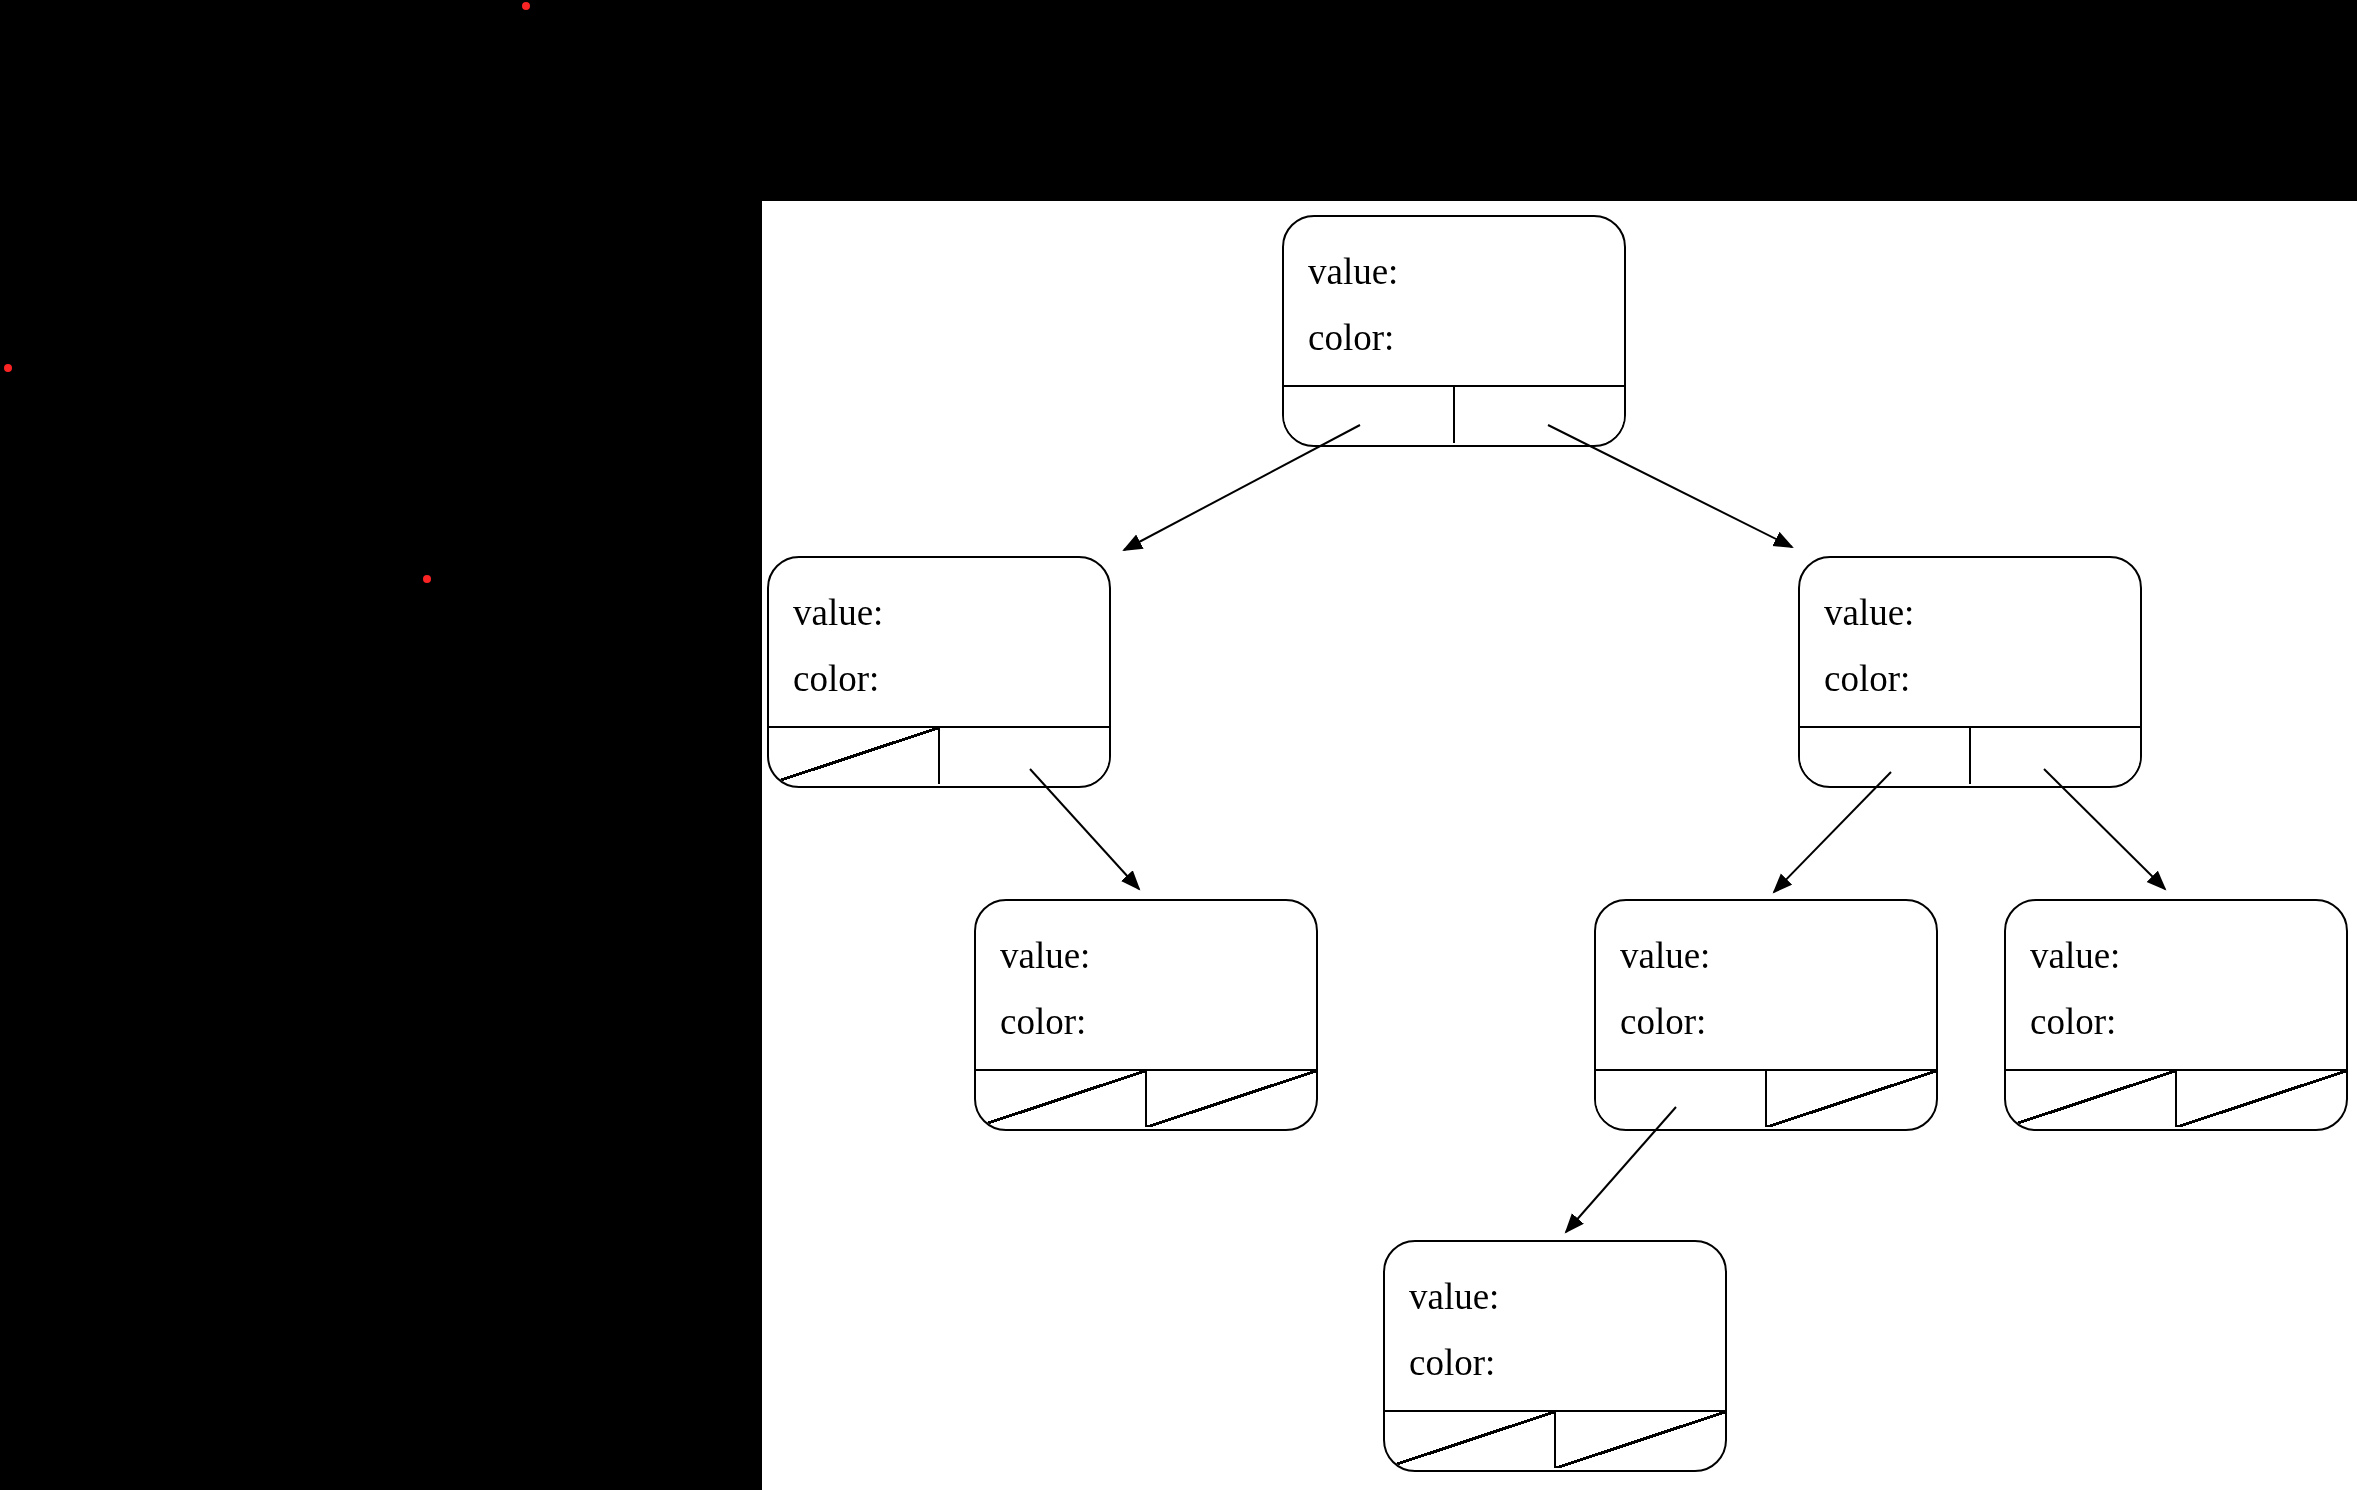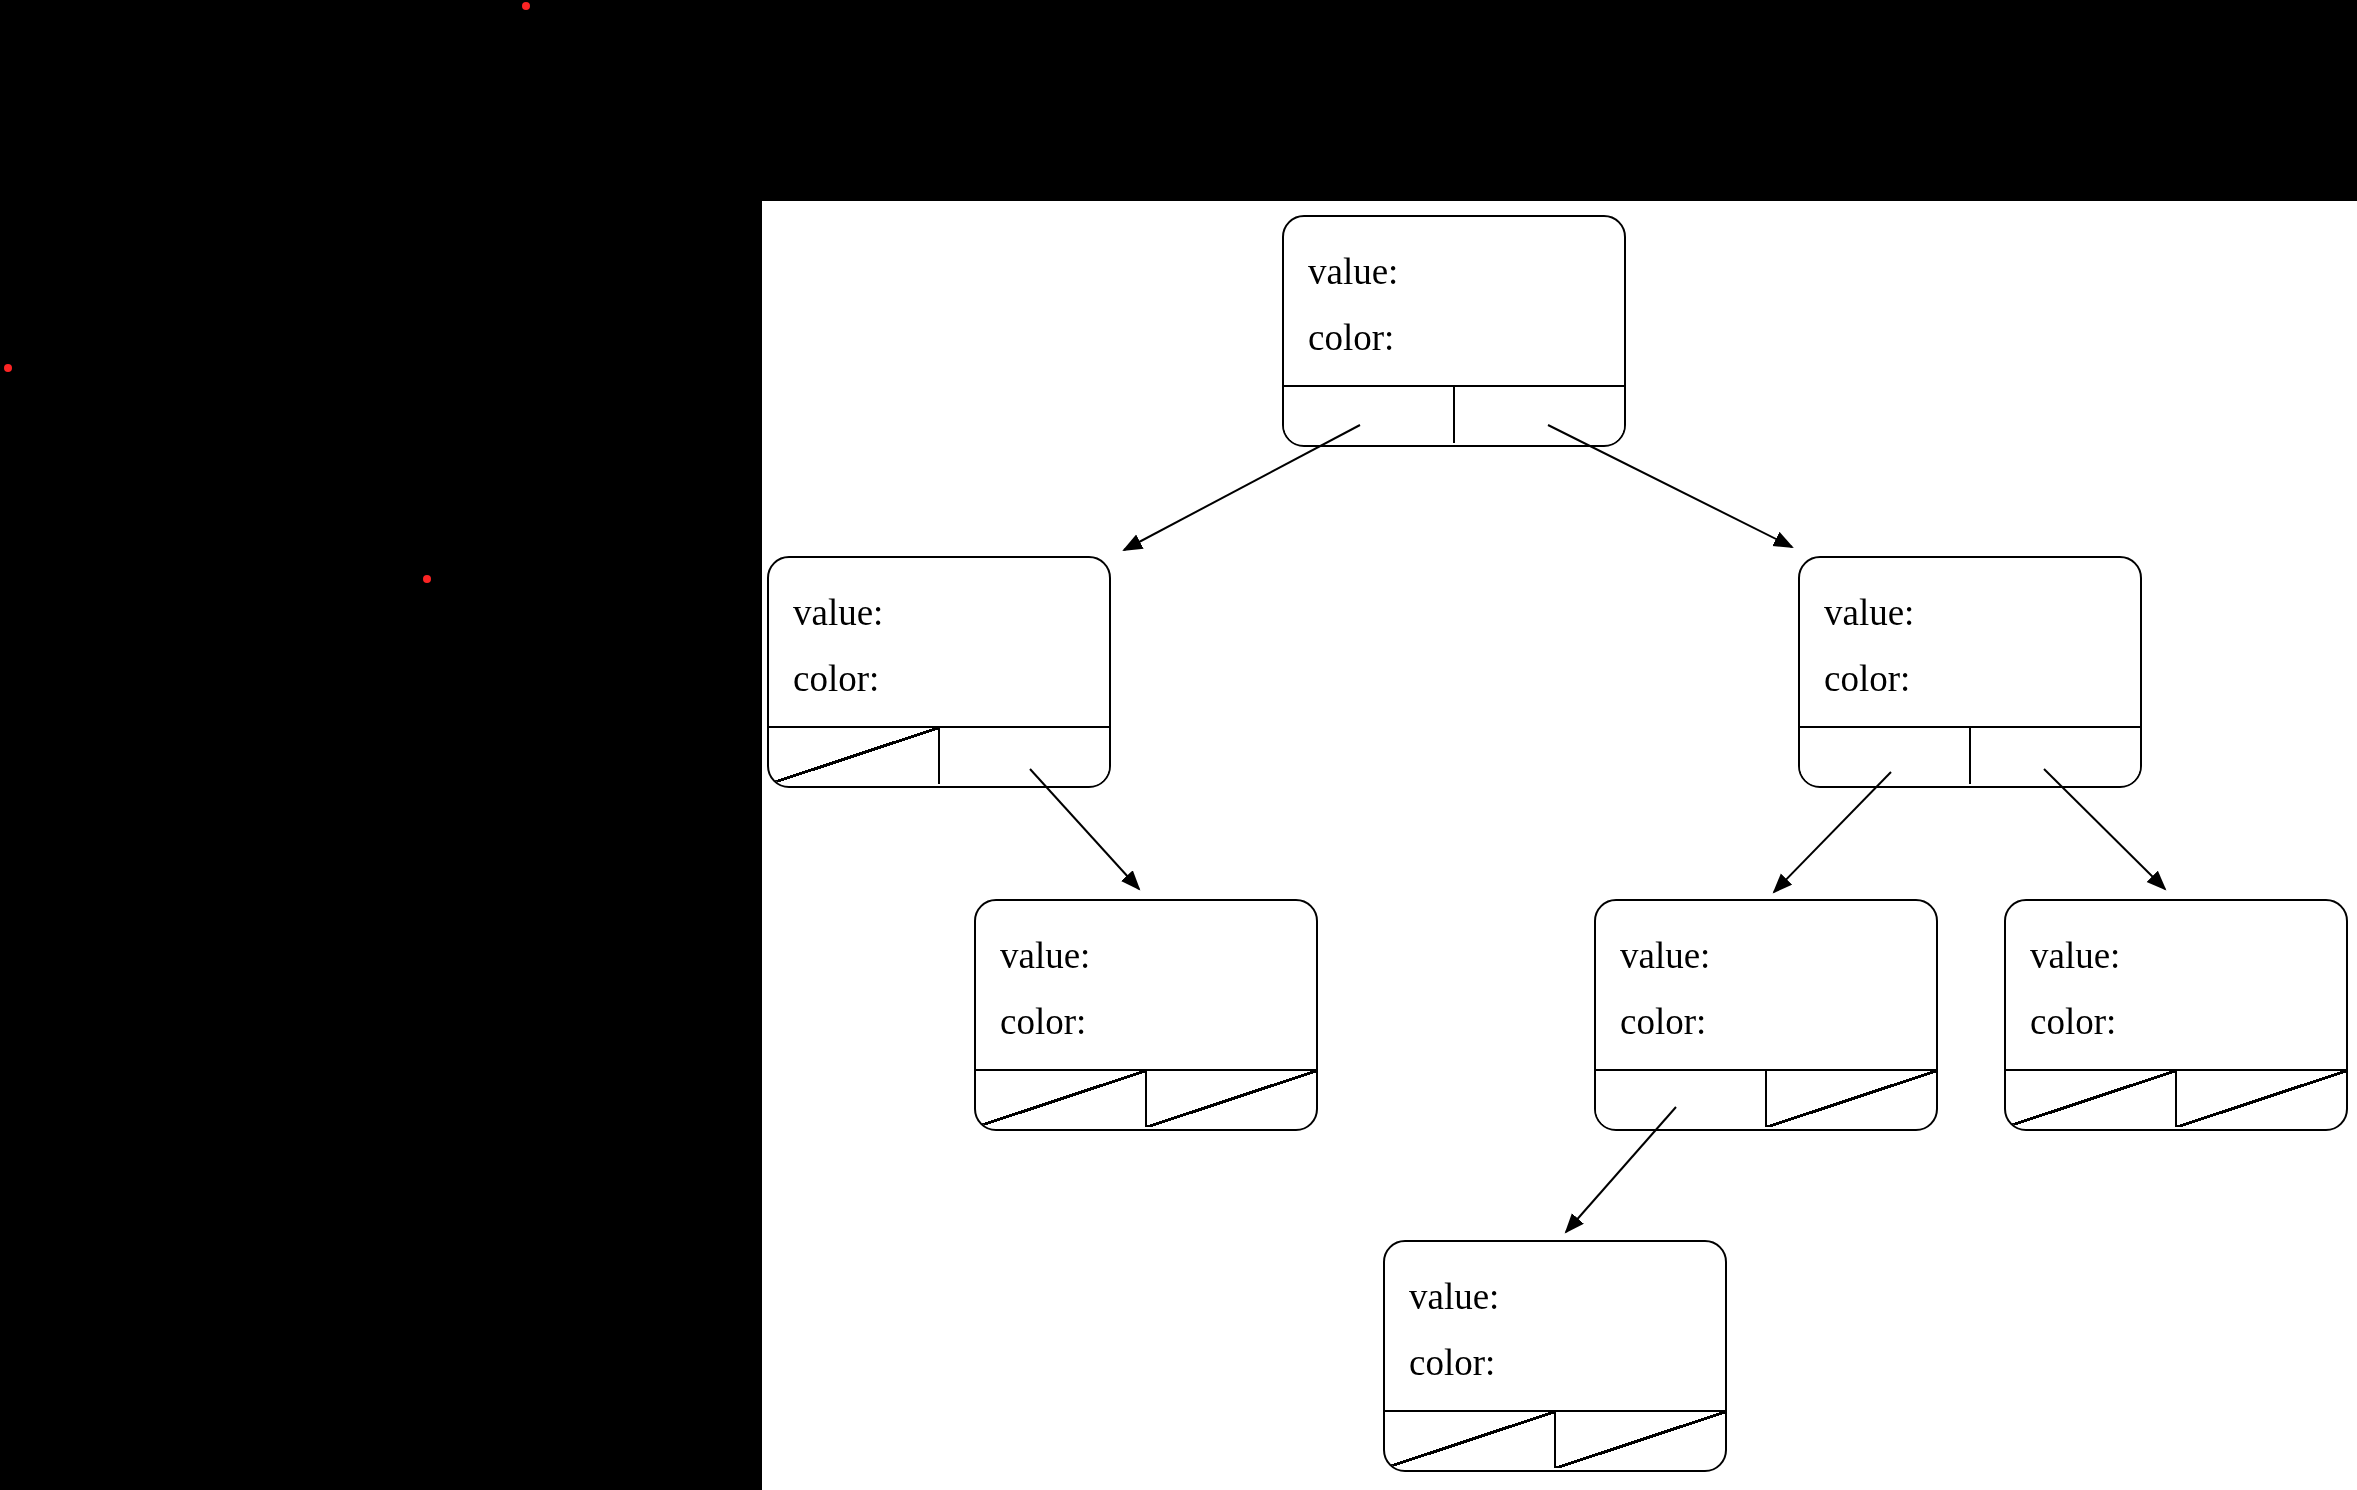--- a/index.html
+++ b/index.html
@@ -13,21 +13,21 @@
   .canvas {
     position: absolute;
     left: 762px; top: 201px;
     width: 1595px; height: 1289px;
     background: #ffffff;
   }
   .node {
     position: absolute;
     width: 344px; height: 232px;
     border: 2px solid #000000;
-    border-radius: 22px;
+    border-radius: 32px;
     background: #ffffff;
     overflow: hidden;
   }
   .node-text {
     height: 168px;
     padding: 22px 0 0 24px;
     font-size: 37px;
     color: #000000;
   }
   .field { height: 66px; line-height: 66px; }

